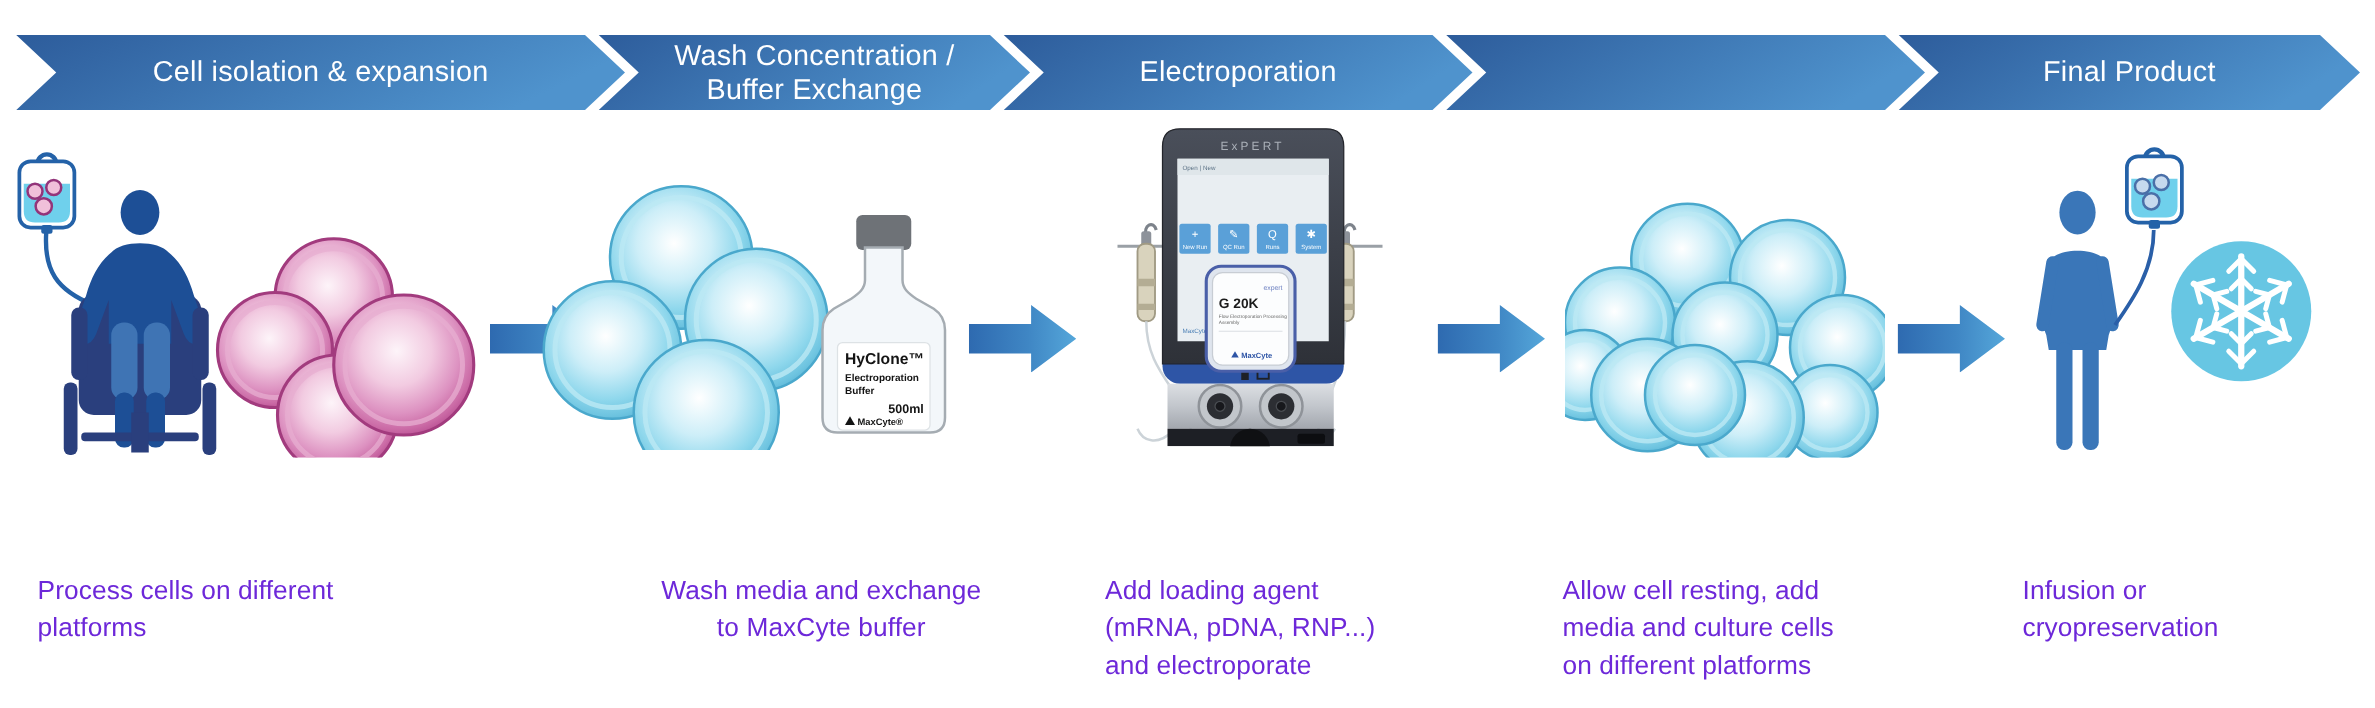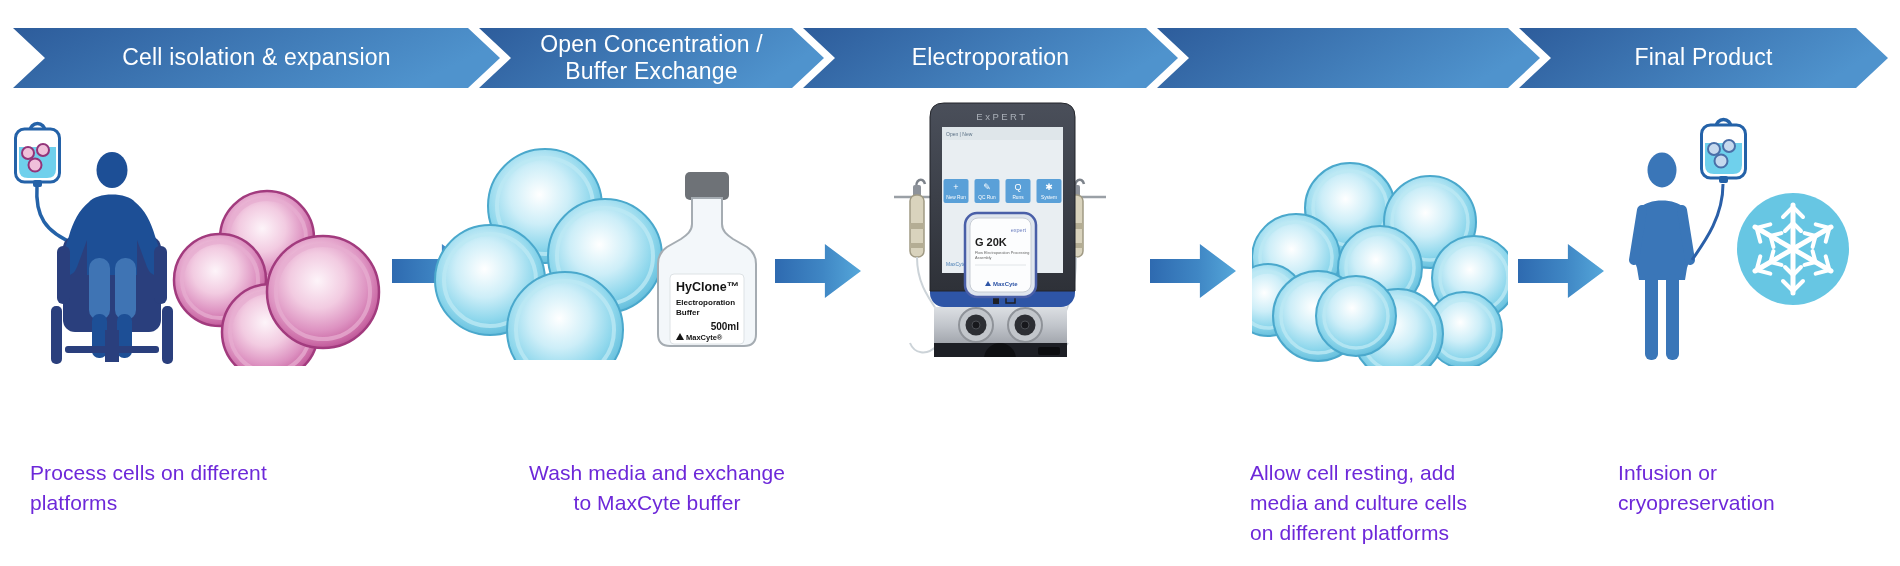--- a/index.html
+++ b/index.html
@@ -57,21 +57,21 @@
   </svg>
 
   <svg class="banner-svg" width="1900" height="60">
     <polygon points="13,0 468,0 500,30 468,60 13,60 45,30" fill="url(#segGrad)"></polygon>
     <polygon points="479,0 792,0 824,30 792,60 479,60 511,30" fill="url(#segGrad)"></polygon>
     <polygon points="803,0 1146,0 1178,30 1146,60 803,60 835,30" fill="url(#segGrad)"></polygon>
     <polygon points="1157,0 1508,0 1540,30 1508,60 1157,60 1189,30" fill="url(#segGrad)"></polygon>
     <polygon points="1519,0 1856,0 1888,30 1856,60 1519,60 1551,30" fill="url(#segGrad)"></polygon>
   </svg>
   <div class="step-label" style="left:45px;width:423px;">Cell isolation &amp; expansion</div>
-  <div class="step-label" style="left:511px;width:281px;">Open Concentration /
+  <div class="step-label" style="left:511px;width:281px;">Wash Concentration /
 Buffer Exchange</div>
   <div class="step-label" style="left:835px;width:311px;">Electroporation</div>
   <div class="step-label" style="left:1551px;width:305px;">Final Product</div>
 
   <div class="flow-arrow" style="left:392px;"></div>
   <div class="flow-arrow" style="left:775px;"></div>
   <div class="flow-arrow" style="left:1150px;"></div>
   <div class="flow-arrow" style="left:1518px;"></div>
 
   <svg class="figure" style="left:5px;top:118px;" width="380" height="248">
@@ -321,19 +321,22 @@
           <path d="M0 -42 L-10 -32 M0 -42 L10 -32 M0 -26 L-8 -18 M0 -26 L8 -18" transform="rotate(300)"></path>
         </g>
       </g>
     </g>
   </svg>
 
   <div class="caption" style="left:30px;">Process cells on different
 platforms</div>
   <div class="caption" style="left:492px;text-align:center;">Wash media and exchange
 to MaxCyte buffer</div>
+  <div class="caption" style="left:884px;">Add loading agent
+(mRNA, pDNA, RNP...)
+and electroporate</div>
   <div class="caption" style="left:1250px;">Allow cell resting, add
 media and culture cells
 on different platforms</div>
   <div class="caption" style="left:1618px;">Infusion or
 cryopreservation</div>
 
 </div>
 
 </body></html>

